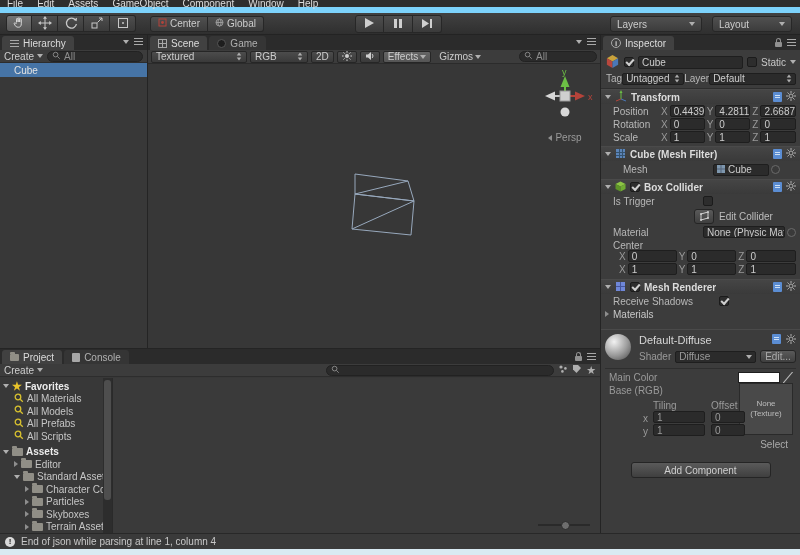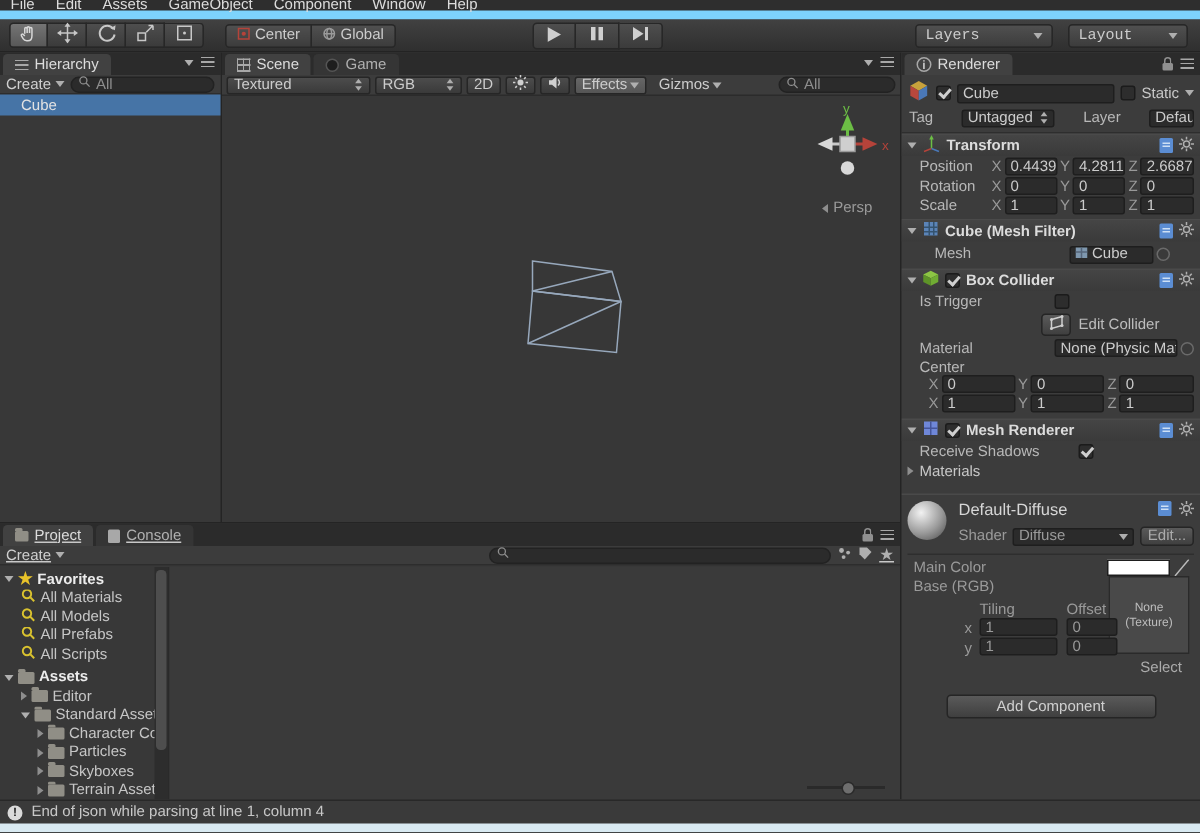--- a/index.html
+++ b/index.html
@@ -31,21 +31,21 @@
   .pill.l { border-radius:3px 0 0 3px; } .pill.r { border-radius:0 3px 3px 0; border-left:0; }
   .playgroup { position:absolute; left:355px; top:2px; display:flex; }
   .playbtn { width:29px; height:18px; background:linear-gradient(#4E4E4E,#3B3B3B);
              border:1px solid #272727; border-left-width:0;
              display:flex; align-items:center; justify-content:center; }
   .playbtn:first-child { border-left-width:1px; border-radius:3px 0 0 3px; }
   .playbtn:last-child { border-radius:0 3px 3px 0; }
   .rightgroup { position:absolute; right:8px; top:3px; display:flex; gap:10px; }
   .topdd { width:92px; height:16px; padding:0 6px; display:flex; align-items:center;
            justify-content:space-between; background:linear-gradient(#505050,#3C3C3C);
-           border:1px solid #272727; border-radius:3px; color:#CCC;font-family:Liberation Mono, monospace; }
+           border:1px solid #272727; border-radius:3px; color:#CCC; }
 
   
   .tri-d { width:0;height:0;border-left:3px solid transparent;border-right:3px solid transparent;border-top:4px solid #AFAFAF; }
   .tri-u { width:0;height:0;border-left:3px solid transparent;border-right:3px solid transparent;border-bottom:4px solid #AFAFAF; }
   .tri-r { width:0;height:0;border-top:3px solid transparent;border-bottom:3px solid transparent;border-left:4px solid #8E8E8E; }
   .dbl { display:flex; flex-direction:column; align-items:center; gap:1px; }
   .dbl .tri-u,.dbl .tri-d { transform:scale(.75); }
   .hamb { width:9px; height:7px; background:repeating-linear-gradient(180deg,#A8A8A8 0 1px,transparent 1px 3px); }
   .gridic { width:9px; height:9px;
             background:repeating-linear-gradient(90deg,#A8A8A8 0 1px,transparent 1px 4px),
@@ -102,21 +102,21 @@
           background:linear-gradient(#4C4C4C,#3A3A3A); border:1px solid #262626; border-radius:2px; color:#CCC; }
   .sbtn.pressed { background:linear-gradient(#666,#555); }
   .scene-body { position:absolute; left:0; top:29px; right:0; bottom:0; background:#373737; overflow:hidden; }
   .gizmo { position:absolute; right:6px; top:2px; width:58px; text-align:center; }
   .persp { color:#9A9A9A; margin-top:2px; display:flex; align-items:center; justify-content:center; gap:3px; }
 
   #inspector { position:absolute; left:600px; top:35px; width:200px; height:498px;
                background:#3C3C3C; border-left:1px solid #242424; overflow:hidden; }
   .insp-head { padding:3px 4px 2px; border-bottom:1px solid #2E2E2E; }
   .ihr1 { display:flex; align-items:center; gap:4px; height:18px; }
-  .ihr2 { display:flex; align-items:center; gap:19px; height:15px; padding-left:1px; color:#B8B8B8; }
+  .ihr2 { display:flex; align-items:center; gap:0; height:15px; padding-left:1px; color:#B8B8B8; }
   .comp-h { height:15px; display:flex; align-items:center; gap:4px; padding:0 4px;
             background:linear-gradient(#454545,#3A3A3A); border-top:1px solid #4A4A4A;
             font-weight:bold; color:#DCDCDC; }
   .comp-h .sp { flex:1; }
   .prow { display:flex; align-items:center; height:12px; padding:0 4px 0 12px; gap:2px; margin-top:1px; }
   .plabel { width:46px; color:#B8B8B8; flex:none; }
   .wlabel { width:88px; color:#B8B8B8; flex:none; }
   .vf { flex:1; display:flex; align-items:center; gap:2px; min-width:0; }
   .ax { color:#999; flex:none; }
   .vin { flex:1; min-width:0; }
@@ -131,21 +131,21 @@
             border:1px solid #2A2A2A; display:flex; flex-direction:column; align-items:center;
             justify-content:center; font-size:8px; color:#BDBDBD; line-height:1.2; }
   .swatch { position:absolute; right:16px; top:3px; width:42px; height:11px; background:#FFF;
             border:1px solid #1E1E1E; }
   .dropper { position:absolute; right:3px; top:3px; width:10px; height:11px; overflow:hidden; }
   .dropper::after { content:""; position:absolute; left:4px; top:-2px; width:1px; height:16px;
             background:#BBB; transform:rotate(40deg); }
   .addc { margin:10px auto 0; width:140px; height:16px; }
 
   #project { position:absolute; left:0; top:348px; width:600px; height:185px;
-             background:#383838; border-top:1px solid #242424;text-decoration:underline; }
+             background:#383838; border-top:1px solid #242424; }
   .proj-body { position:absolute; left:0; top:29px; right:0; bottom:0; display:flex; }
   .tree { width:113px; background:#383838; border-right:1px solid #2A2A2A; position:relative;
           overflow:hidden; padding-top:2px; }
   .trow { height:12.5px; display:flex; align-items:center; gap:3px; padding-left:3px;
           white-space:nowrap; overflow:hidden; width:104px; color:#C6C6C6; }
   .trow.bold { color:#ECECEC; font-weight:bold; }
   .trow.d1 { padding-left:14px; } .trow.d2 { padding-left:25px; }
   .vscroll { position:absolute; right:0; top:0; width:9px; height:100%; background:#2D2D2D; }
   .vthumb { position:absolute; left:1px; top:2px; width:7px; height:120px; background:#4E4E4E; border-radius:3px; }
   .proj-main { flex:1; background:#3A3A3A; position:relative; }
@@ -379,21 +379,21 @@
           <span>Persp</span>
         </div>
       </div>
     </div>
   </div>
 
   <div id="inspector">
     <div class="tabbar">
       <div class="tab active">
         <span class="infic"></span>
-        <span>Renderer</span>
+        <span>Inspector</span>
       </div>
       <div class="tabbar-ic">
         <span class="lockic"></span>
         <span class="hamb"></span>
       </div>
     </div>
 
     <div class="insp-head">
       <div class="ihr1">
         <span><svg width="15" height="15" viewBox="0 0 16 16">

